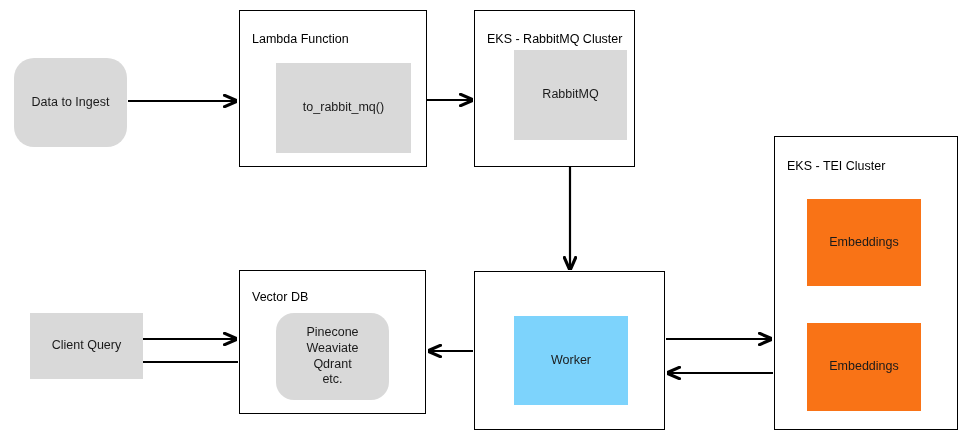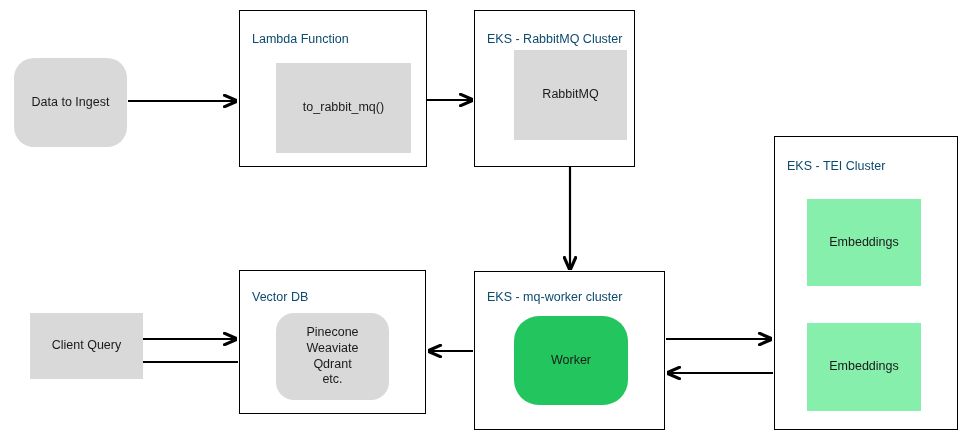--- a/index.html
+++ b/index.html
@@ -20,40 +20,40 @@
     box-sizing: border-box;
   }
   
   .container-box {
     background: #ffffff;
     border: 1.6px solid #000000;
   }
   .container-label {
     position: absolute;
     font-size: 12.5px;
-    color: #0c4a6e;
+    color: #000000;
     white-space: nowrap;
     line-height: 1;
   }
   
   .fill-box {
     position: absolute;
     box-sizing: border-box;
     display: flex;
     align-items: center;
     justify-content: center;
     text-align: center;
     font-size: 12.5px;
     color: #1a1a1a;
     line-height: 1.25;
     border: none;
   }
   .fill-gray   { background: #d9d9d9; }
-  .fill-green  { background: #22c55e; border-radius: 25px; }
-  .fill-mauve  { background: #86efac; }
+  .fill-green  { background: #7dd3fc; }
+  .fill-mauve  { background: #f97316; }
 
   .multiline { white-space: pre-line; }
 
   svg.edges {
     position: absolute;
     left: 0;
     top: 0;
     width: 964px;
     height: 437px;
     overflow: visible;
@@ -116,21 +116,20 @@
     <span class="container-label" style="left:12px; top:23px;">EKS - TEI Cluster</span>
     <div class="fill-box fill-mauve" style="left:32px; top:62px; width:114px; height:87px;">
       <span>Embeddings</span>
     </div>
     <div class="fill-box fill-mauve" style="left:32px; top:186px; width:114px; height:88px;">
       <span>Embeddings</span>
     </div>
   </div>
 
   <div class="node container-box" style="left:474px; top:271px; width:191px; height:159px;">
-    <span class="container-label" style="left:12px; top:19px;">EKS - mq-worker cluster</span>
     <div class="fill-box fill-green" style="left:39px; top:44px; width:114px; height:89px;">
       <span>Worker</span>
     </div>
   </div>
 
   <div class="node container-box" style="left:239px; top:270px; width:187px; height:144px;">
     <span class="container-label" style="left:12px; top:20px;">Vector DB</span>
     <div class="fill-box fill-gray multiline" style="left:36px; top:42px; width:113px; height:87px;border-radius:18px;">
       <span class="multiline">Pinecone
 Weaviate

